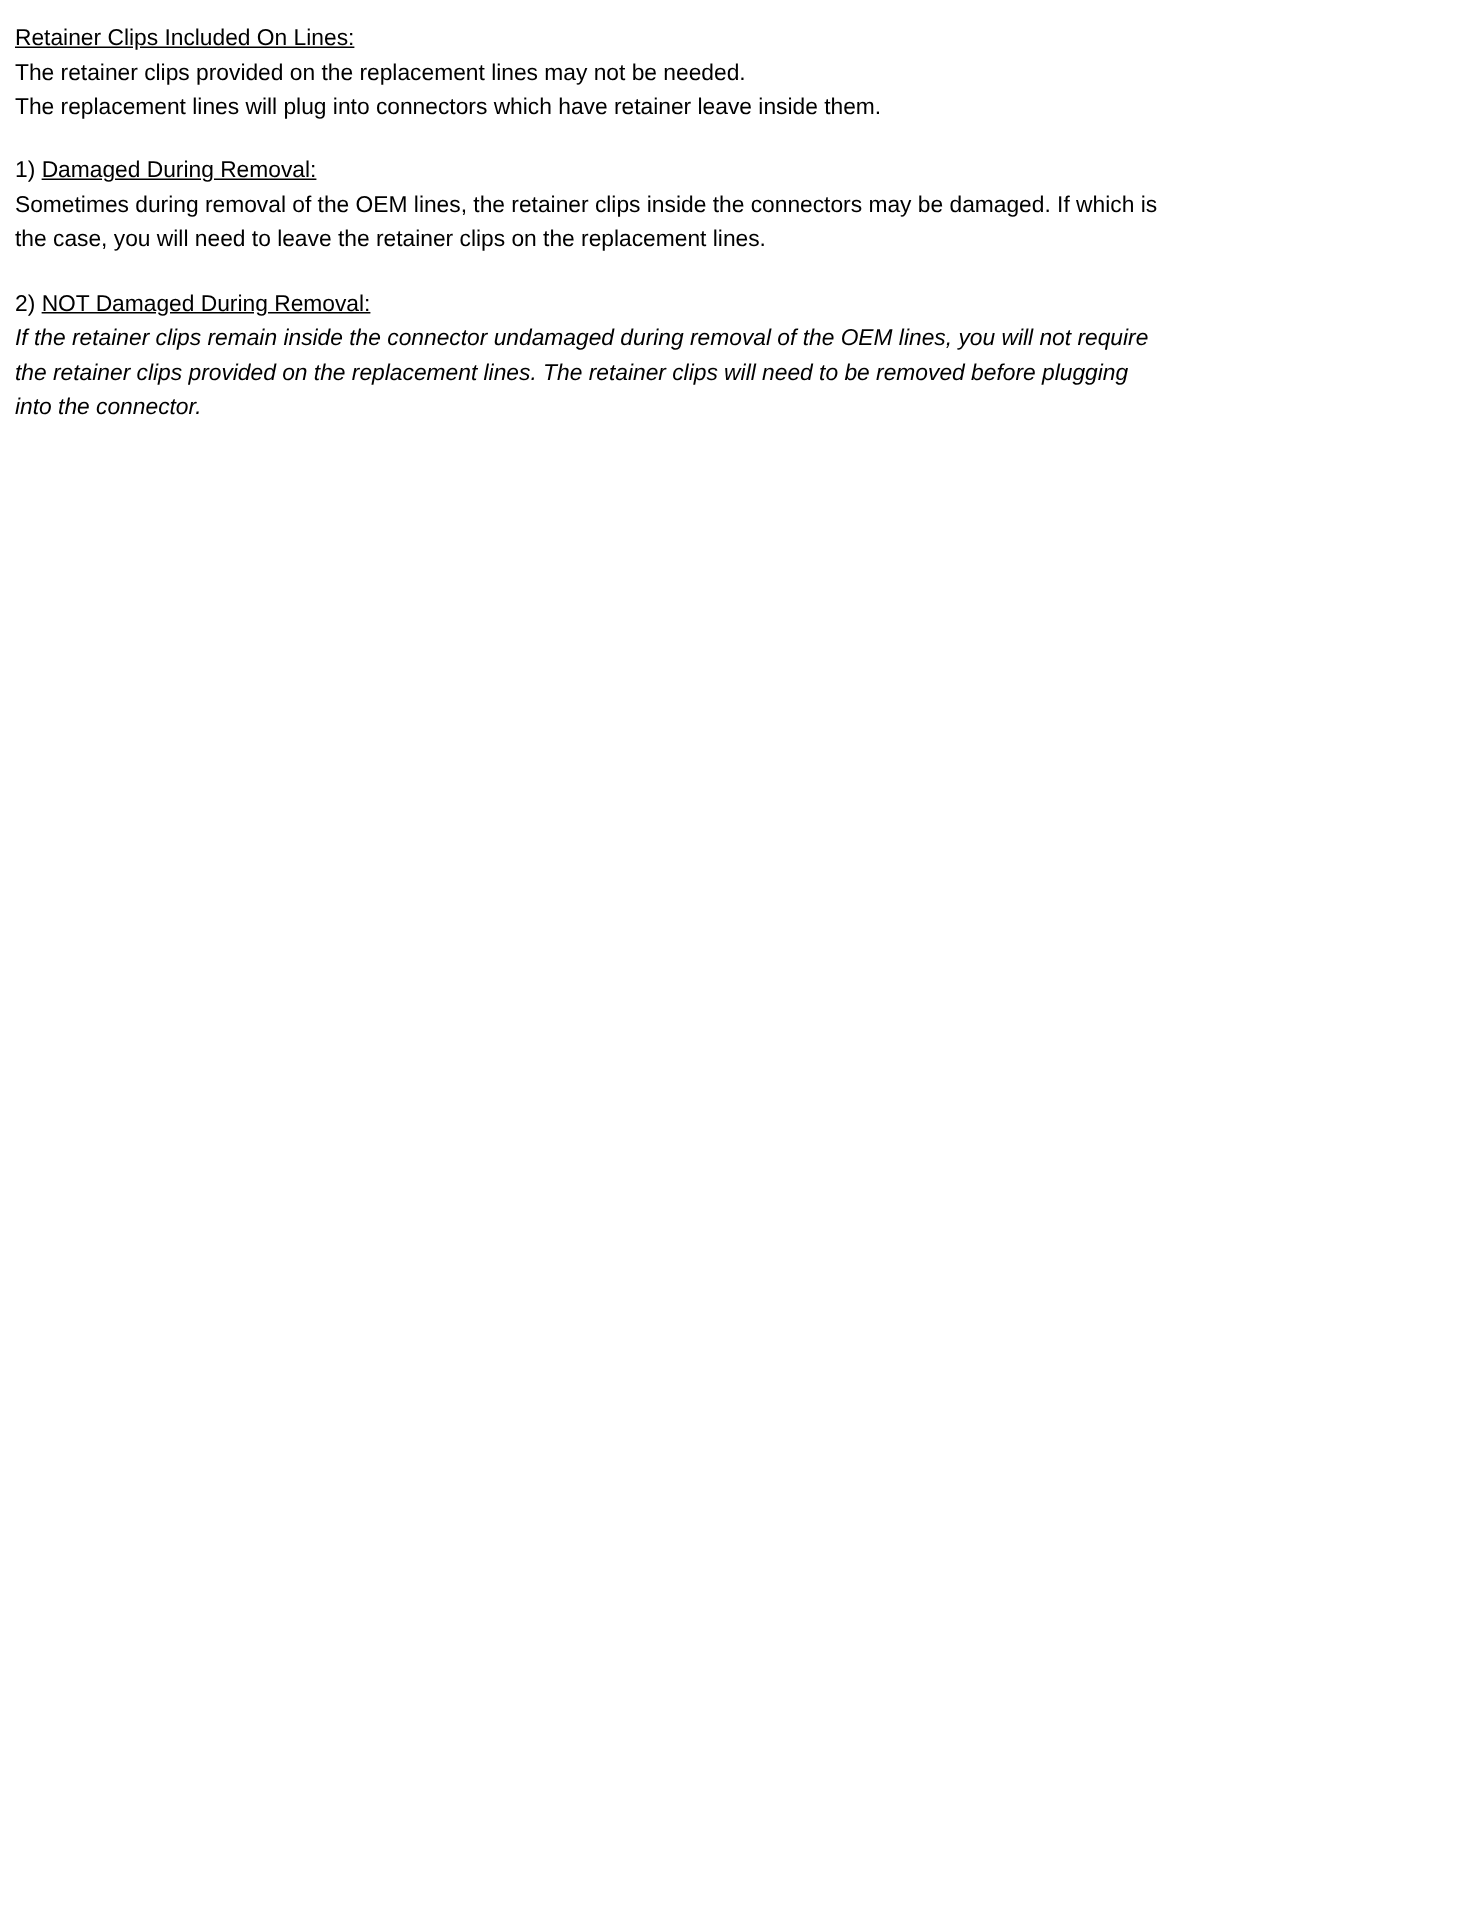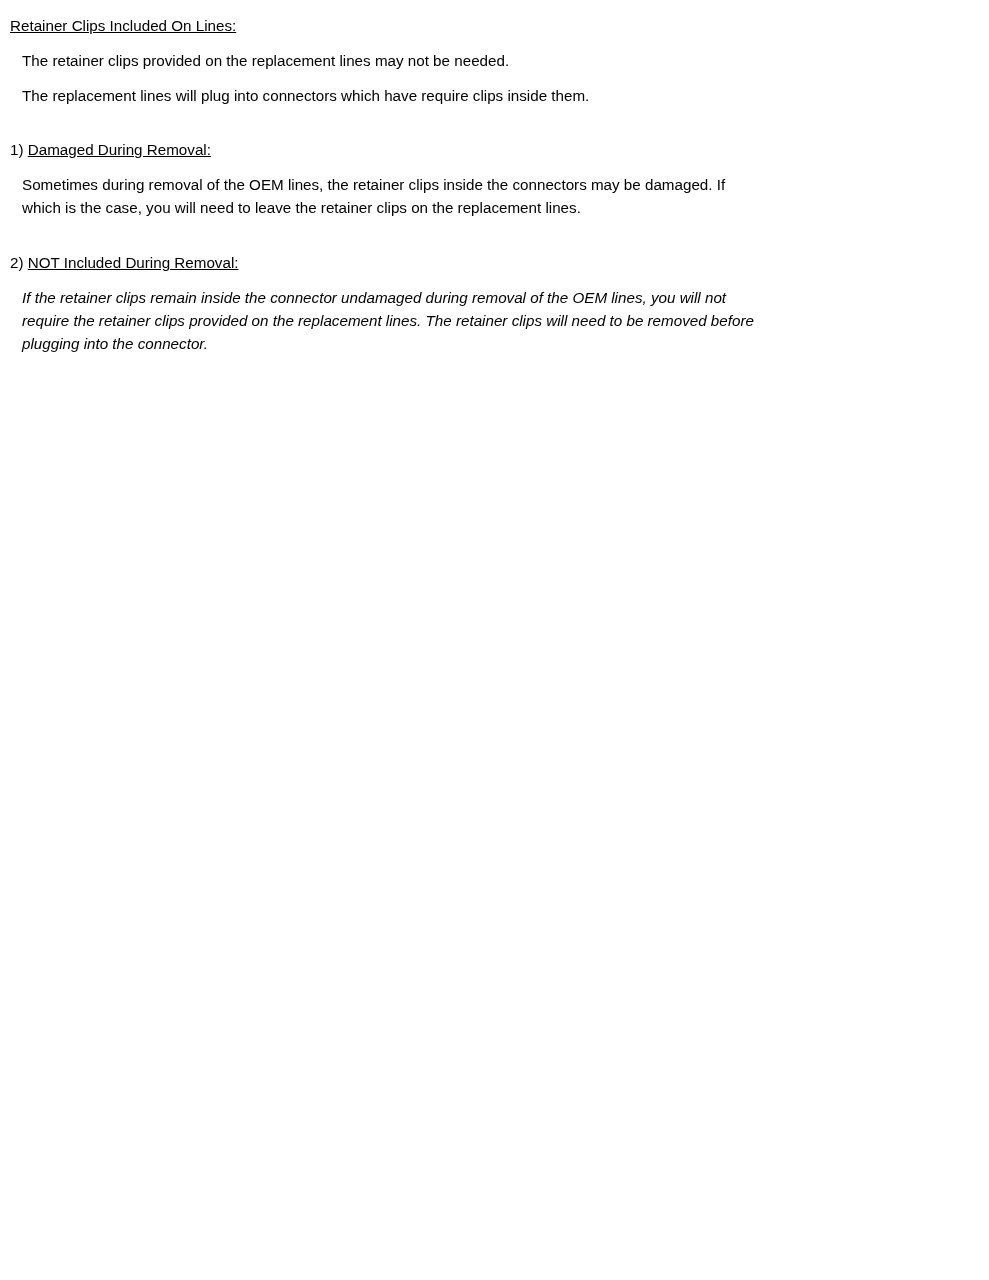--- a/index.html
+++ b/index.html
@@ -26,21 +26,21 @@
     font-size: 15.2px;
     line-height: 1.52;
   }
   .heading {
     font-size: 15.2px;
     text-decoration: underline;
     margin: 0;
   }
   .para {
     font-size: 15.2px;
-    margin: 12px;
+    margin: 0;
   }
   .block {
     margin: 0 0 0 0;
   }
   .spacer {
     height: 19px;
   }
   .section-head {
     font-size: 15.2px;
     margin: 0;
@@ -61,37 +61,37 @@
 </style>
 </head>
 <body>
 
 <div class="page">
   <div class="doc-body">
 
     <div class="block">
       <p class="heading">Retainer Clips Included On Lines:</p>
       <p class="para">The retainer clips provided on the replacement lines may not be needed.</p>
-      <p class="para">The replacement lines will plug into connectors which have require clips inside them.</p>
+      <p class="para">The replacement lines will plug into connectors which have retainer leave inside them.</p>
     </div>
 
     <div class="spacer"></div>
 
     <div class="block">
       <p class="section-head">
         <span class="num">1)</span>
         <span class="title">Damaged During Removal:</span>
       </p>
       <p class="para wide">Sometimes during removal of the OEM lines, the retainer clips inside the connectors may be damaged. If which is the case, you will need to leave the retainer clips on the replacement lines.</p>
     </div>
 
     <div class="spacer"></div>
 
     <div class="block">
       <p class="section-head">
         <span class="num">2)</span>
-        <span class="title">NOT Included During Removal:</span>
+        <span class="title">NOT Damaged During Removal:</span>
       </p>
       <p class="para narrow">If the retainer clips remain inside the connector undamaged during removal of the OEM lines, you will not require the retainer clips provided on the replacement lines.  The retainer clips will need to be removed before plugging into the connector.</p>
     </div>
 
   </div>
 </div>
 
 </body></html>

